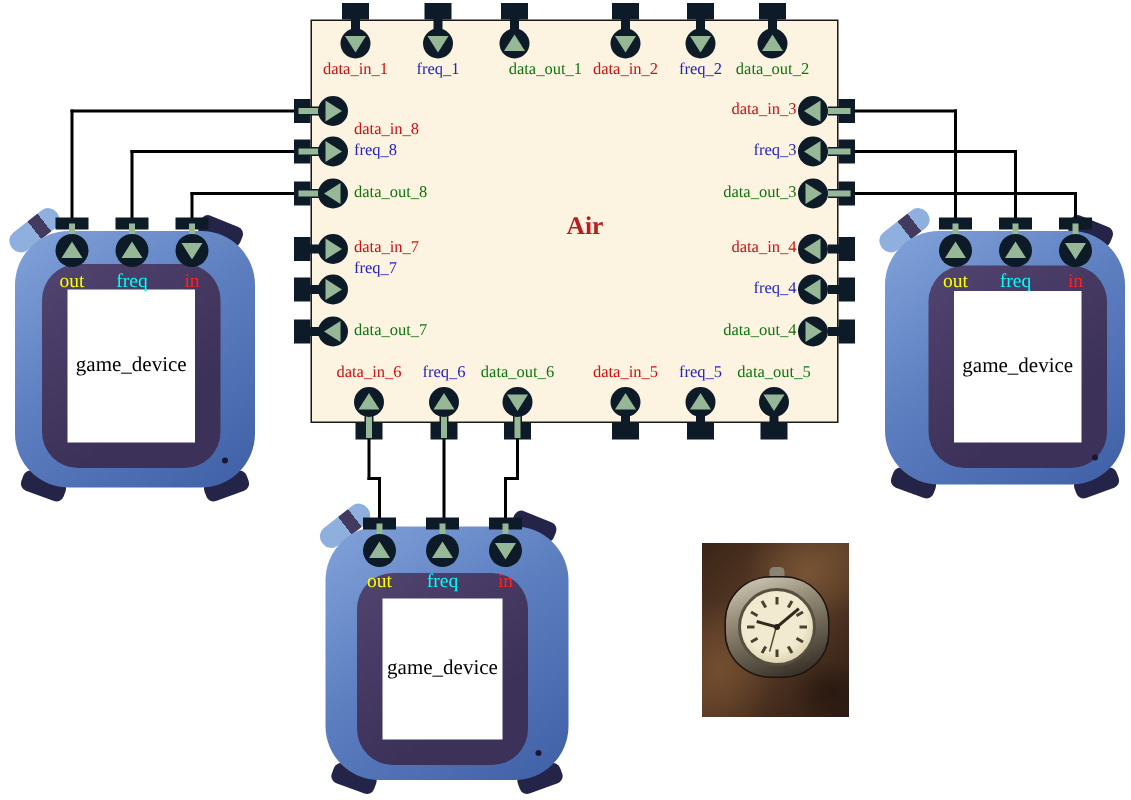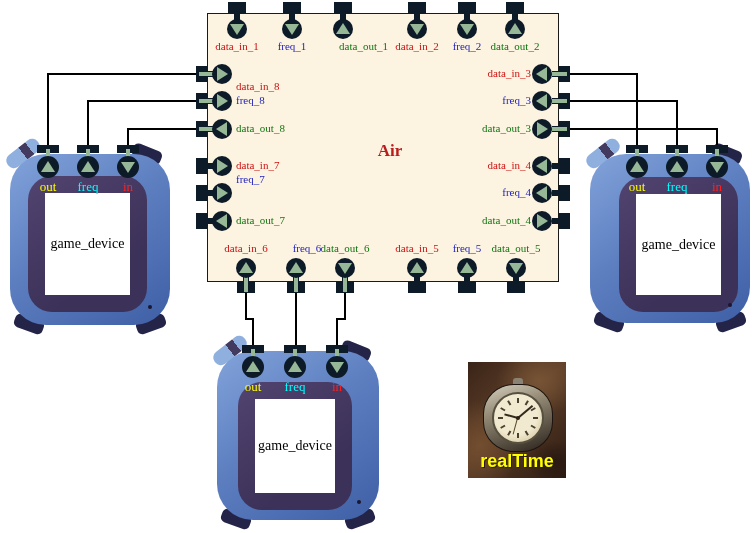--- a/index.html
+++ b/index.html
@@ -228,21 +228,21 @@
       <div class="port-circle" style="left: 236px; top: 258px; width: 20px; height: 20px; position: absolute;">
         <div class="tri tri-up" style="left: 3px; top: 4px; position: absolute;"></div>
       </div>
       <div class="port-label" style="left: 201px; top: 242px; width: 90px; height: 13px; position: absolute; text-align: center; color: rgb(204, 17, 17);">data_in_6</div>
       <div class="port-tab" style="left: 287px; top: 282px; width: 18px; height: 11px; position: absolute;"></div>
       <div class="port-stub" style="left: 293px; top: 273px; width: 6px; height: 9px; position: absolute;"></div>
       <div class="stem" style="left: 294px; top: 264px; width: 4px; height: 28px; position: absolute;"></div>
       <div class="port-circle" style="left: 286px; top: 258px; width: 20px; height: 20px; position: absolute;">
         <div class="tri tri-up" style="left: 3px; top: 4px; position: absolute;"></div>
       </div>
-      <div class="port-label" style="left: 251px; top: 242px; width: 90px; height: 13px; position: absolute; text-align: center; color: rgb(36, 36, 187); margin-left: 11px;">freq_6</div>
+      <div class="port-label" style="left: 251px; top: 242px; width: 90px; height: 13px; position: absolute; text-align: center; color: rgb(36, 36, 187);">freq_6</div>
       <div class="port-tab" style="left: 336px; top: 282px; width: 18px; height: 11px; position: absolute;"></div>
       <div class="port-stub" style="left: 342px; top: 273px; width: 6px; height: 9px; position: absolute;"></div>
       <div class="stem" style="left: 343px; top: 264px; width: 4px; height: 28px; position: absolute;"></div>
       <div class="port-circle" style="left: 335px; top: 258px; width: 20px; height: 20px; position: absolute;">
         <div class="tri tri-down" style="left: 3px; top: 5px; position: absolute;"></div>
       </div>
       <div class="port-label" style="left: 300px; top: 242px; width: 90px; height: 13px; position: absolute; text-align: center; color: rgb(16, 117, 16);">data_out_6</div>
       <div class="port-tab" style="left: 196px; top: 158px; width: 11px; height: 16px; position: absolute;"></div>
       <div class="port-stub" style="left: 206px; top: 163px; width: 8px; height: 6px; position: absolute;"></div>
       <div class="port-circle" style="left: 212px; top: 156px; width: 20px; height: 20px; position: absolute;">
@@ -353,16 +353,15 @@
         <div class="tick" style="position: absolute; transform: rotate(210deg);"></div>
         <div class="tick" style="position: absolute; transform: rotate(240deg);"></div>
         <div class="tick" style="position: absolute; transform: rotate(270deg);"></div>
         <div class="tick" style="position: absolute; transform: rotate(300deg);"></div>
         <div class="tick" style="position: absolute; transform: rotate(330deg);"></div>
       </div>
     <div id="hand-hour" class="hand"></div>
     <div id="hand-min" class="hand"></div>
     <div id="hand-sec" class="hand"></div>
     <div id="clock-center"></div>
-    <div id="realtime-label">realTime</div>
   </div>
 
 </div>
 
 </body></html>

